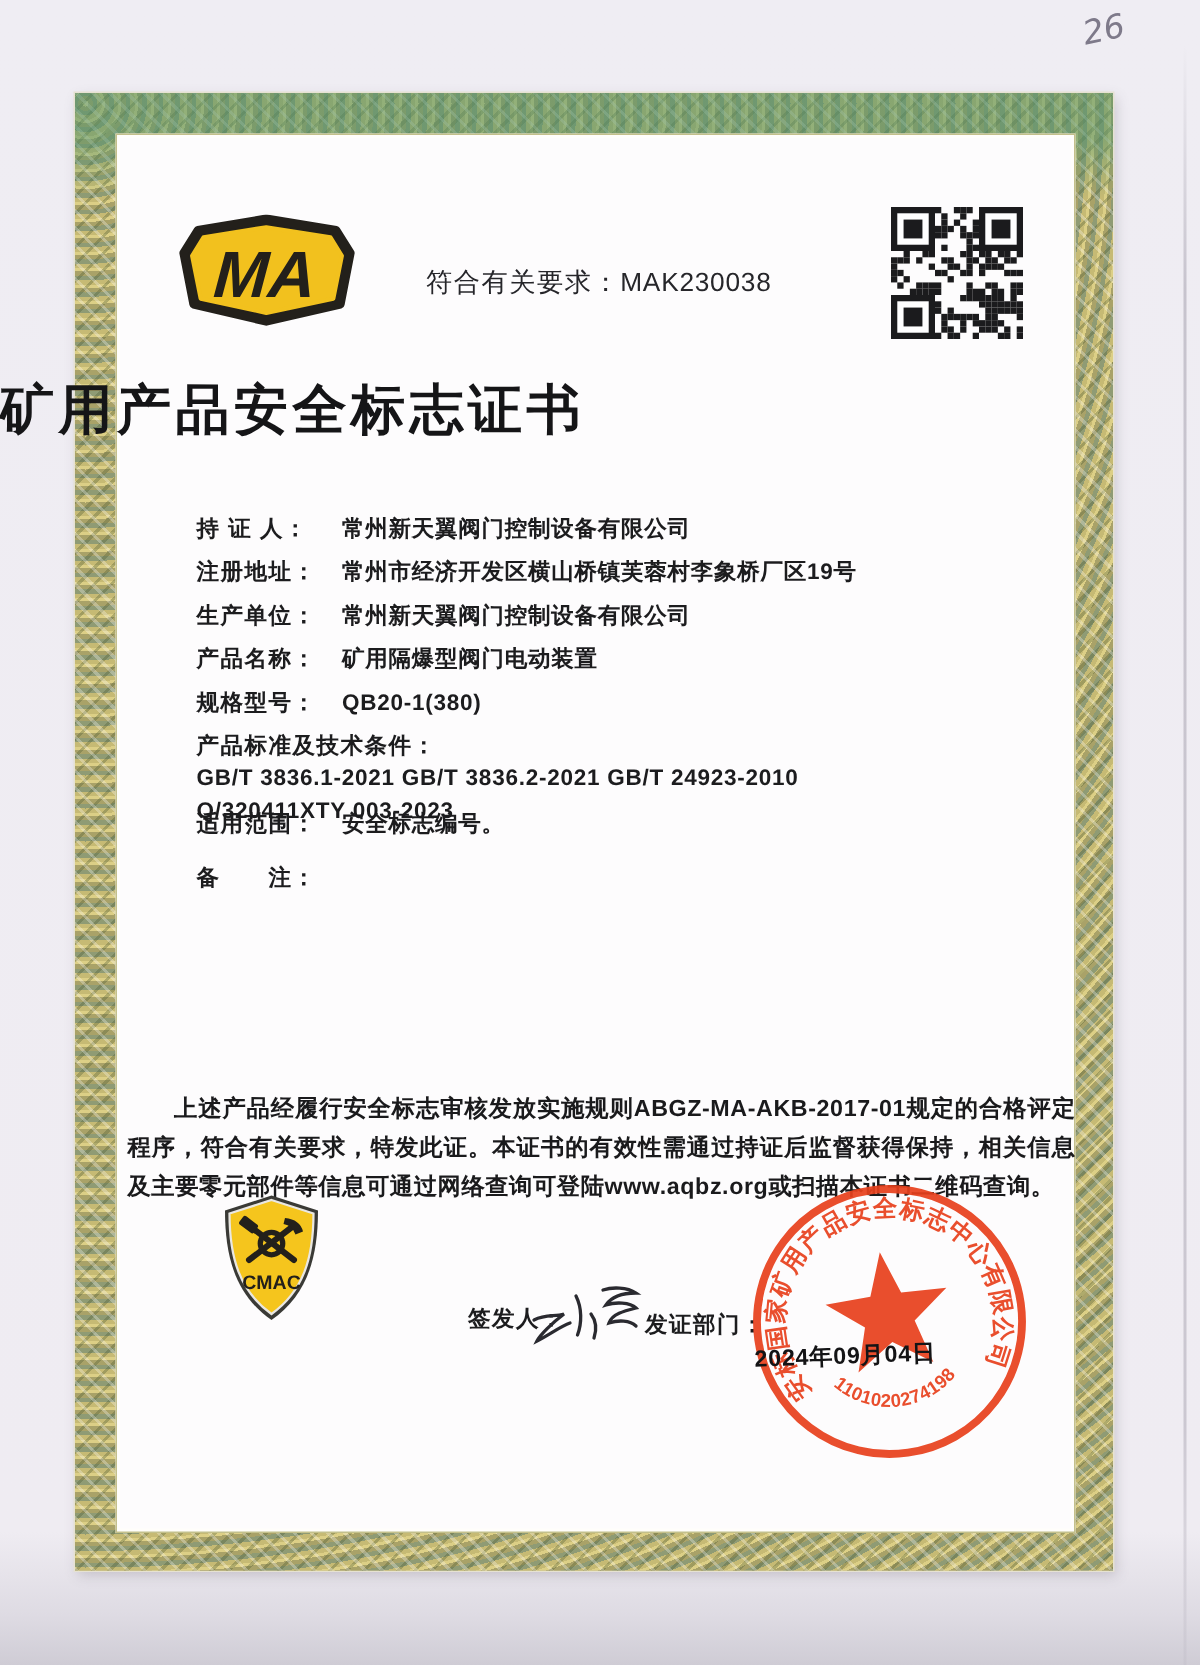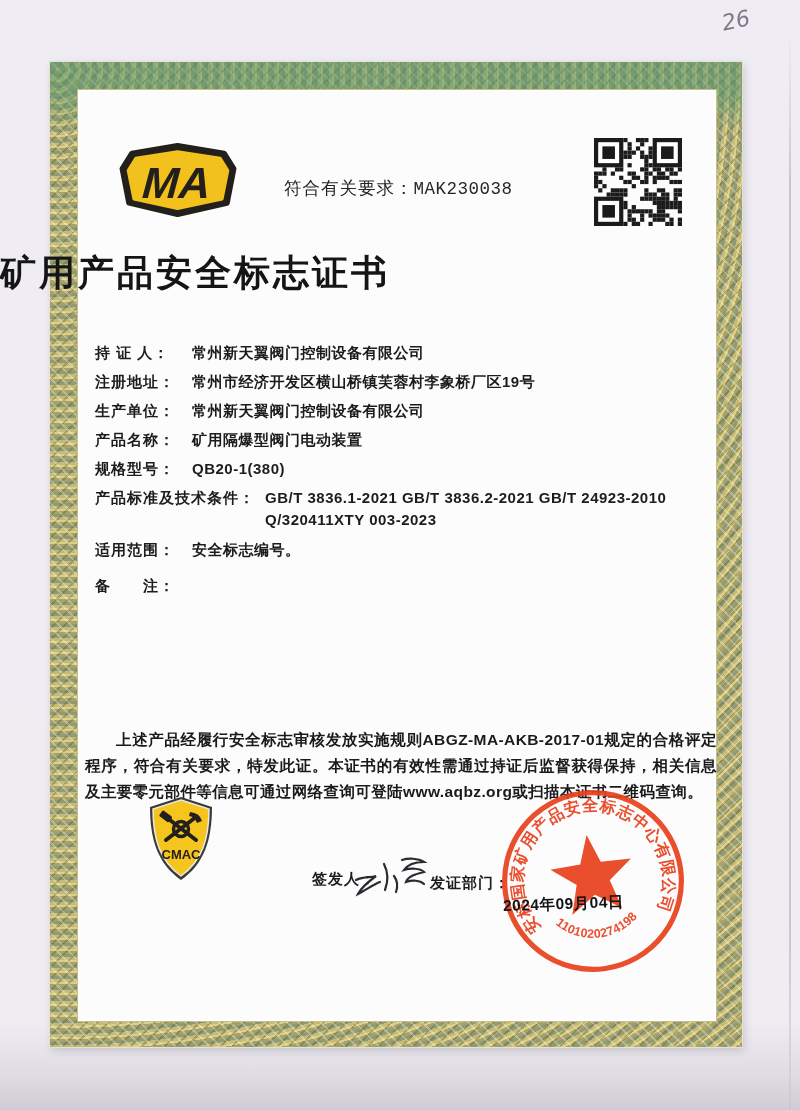--- a/index.html
+++ b/index.html
@@ -33,29 +33,29 @@
   .sheet-inner{
     position:relative;width:100%;height:100%;background:#fdfcfd;
     border:1px solid #c3c08b;box-shadow:inset 0 0 0 2px #fffefb;
   }
   
   .ma-logo{position:absolute;left:118px;top:143px;}
   .certno-line{
     position:absolute;left:284px;top:176px;font-family:"Liberation Serif",serif;
     font-size:17.5px;color:#26262a;letter-spacing:1px;white-space:nowrap;
   }
-  .certno-line .num{font-family:Liberation Mono, monospace;letter-spacing:.5px;}
+  .certno-line .num{font-family:Liberation Sans, sans-serif;letter-spacing:.5px;}
   .qr{position:absolute;left:594px;top:138px;width:88px;height:88px;}
   .cert-title{
     position:absolute;left:0;top:249px;width:800px;text-align:left;
     font-size:36px;font-weight:bold;letter-spacing:3px;color:#151517;white-space:nowrap;
   }
   
   .fields{position:absolute;left:95px;top:342px;width:620px;font-size:15px;font-weight:bold;}
-  .row{height:29px;line-height:21px;white-space:nowrap;}
+  .row{height:29px;line-height:21px;white-space:nowrap;margin-left:36px;}
   .row .lbl{display:inline-block;min-width:97px;vertical-align:top;letter-spacing:1px;}
   .row .val{vertical-align:top;letter-spacing:.5px;}
   .row.wide{height:52px;white-space:normal;}
   .row.wide .lbl{min-width:0;margin-right:10px;}
   .row.wide .val{display:inline-block;width:428px;line-height:22px;}
   .row.scope{height:36px;}
   .row.dates{height:36px;}
   .row.dates .issue-val{display:inline-block;width:153px;vertical-align:top;}
   .row.dates .valid-lbl{display:inline-block;width:86px;vertical-align:top;letter-spacing:1px;}
   

